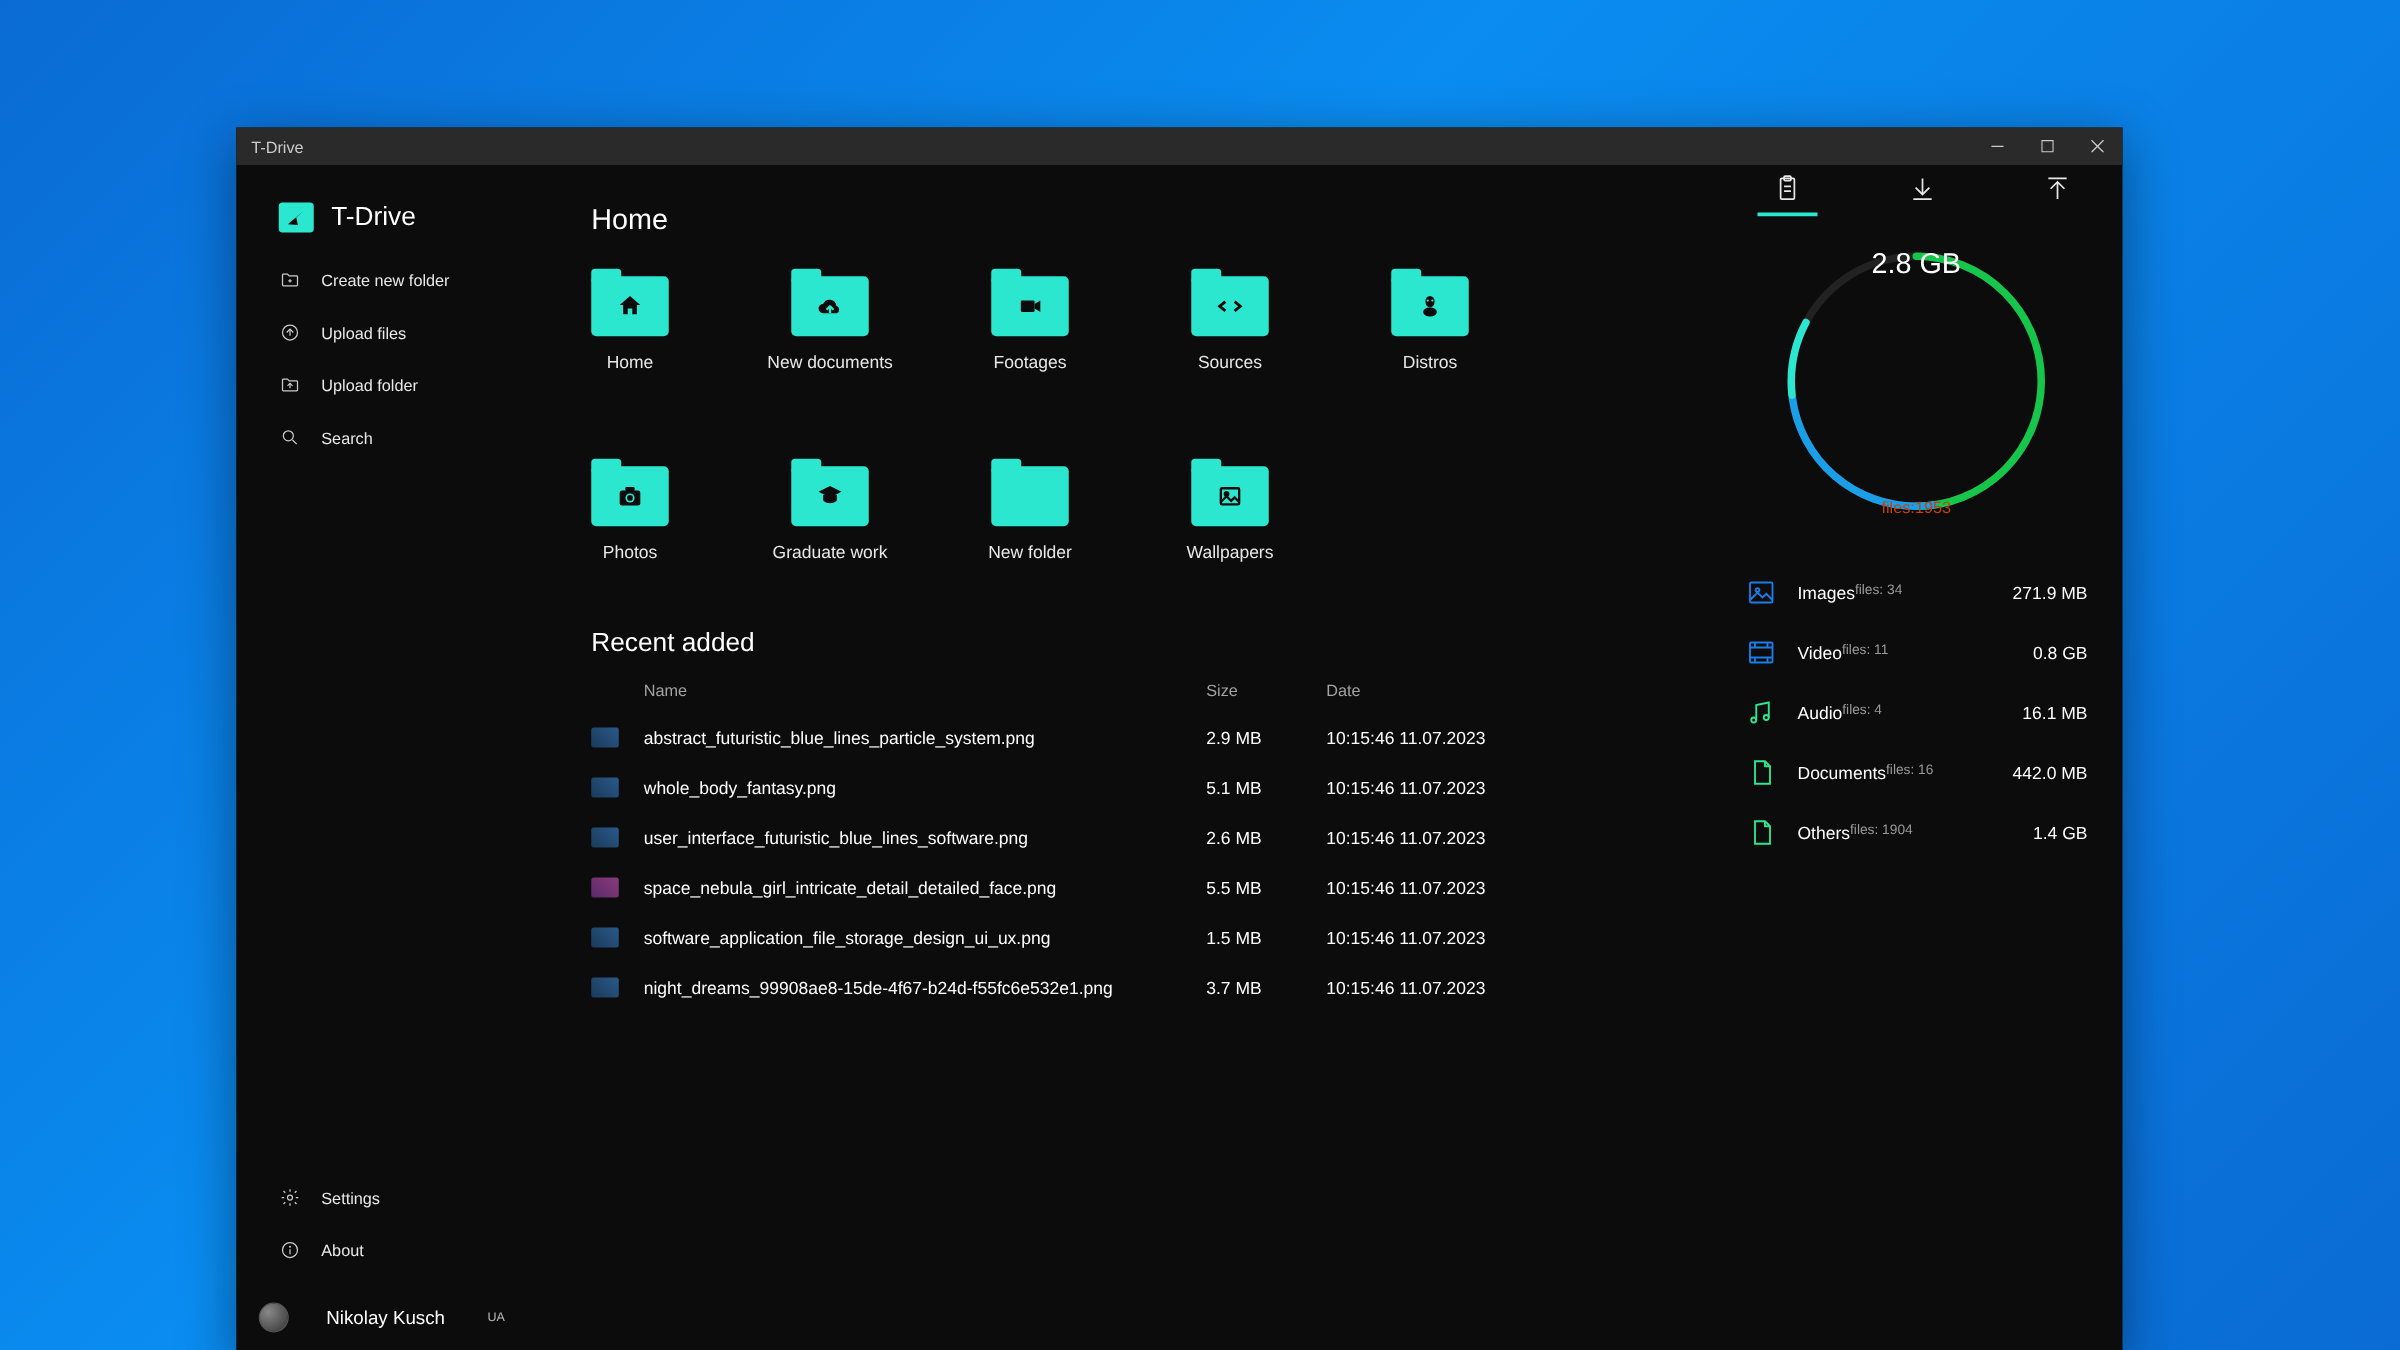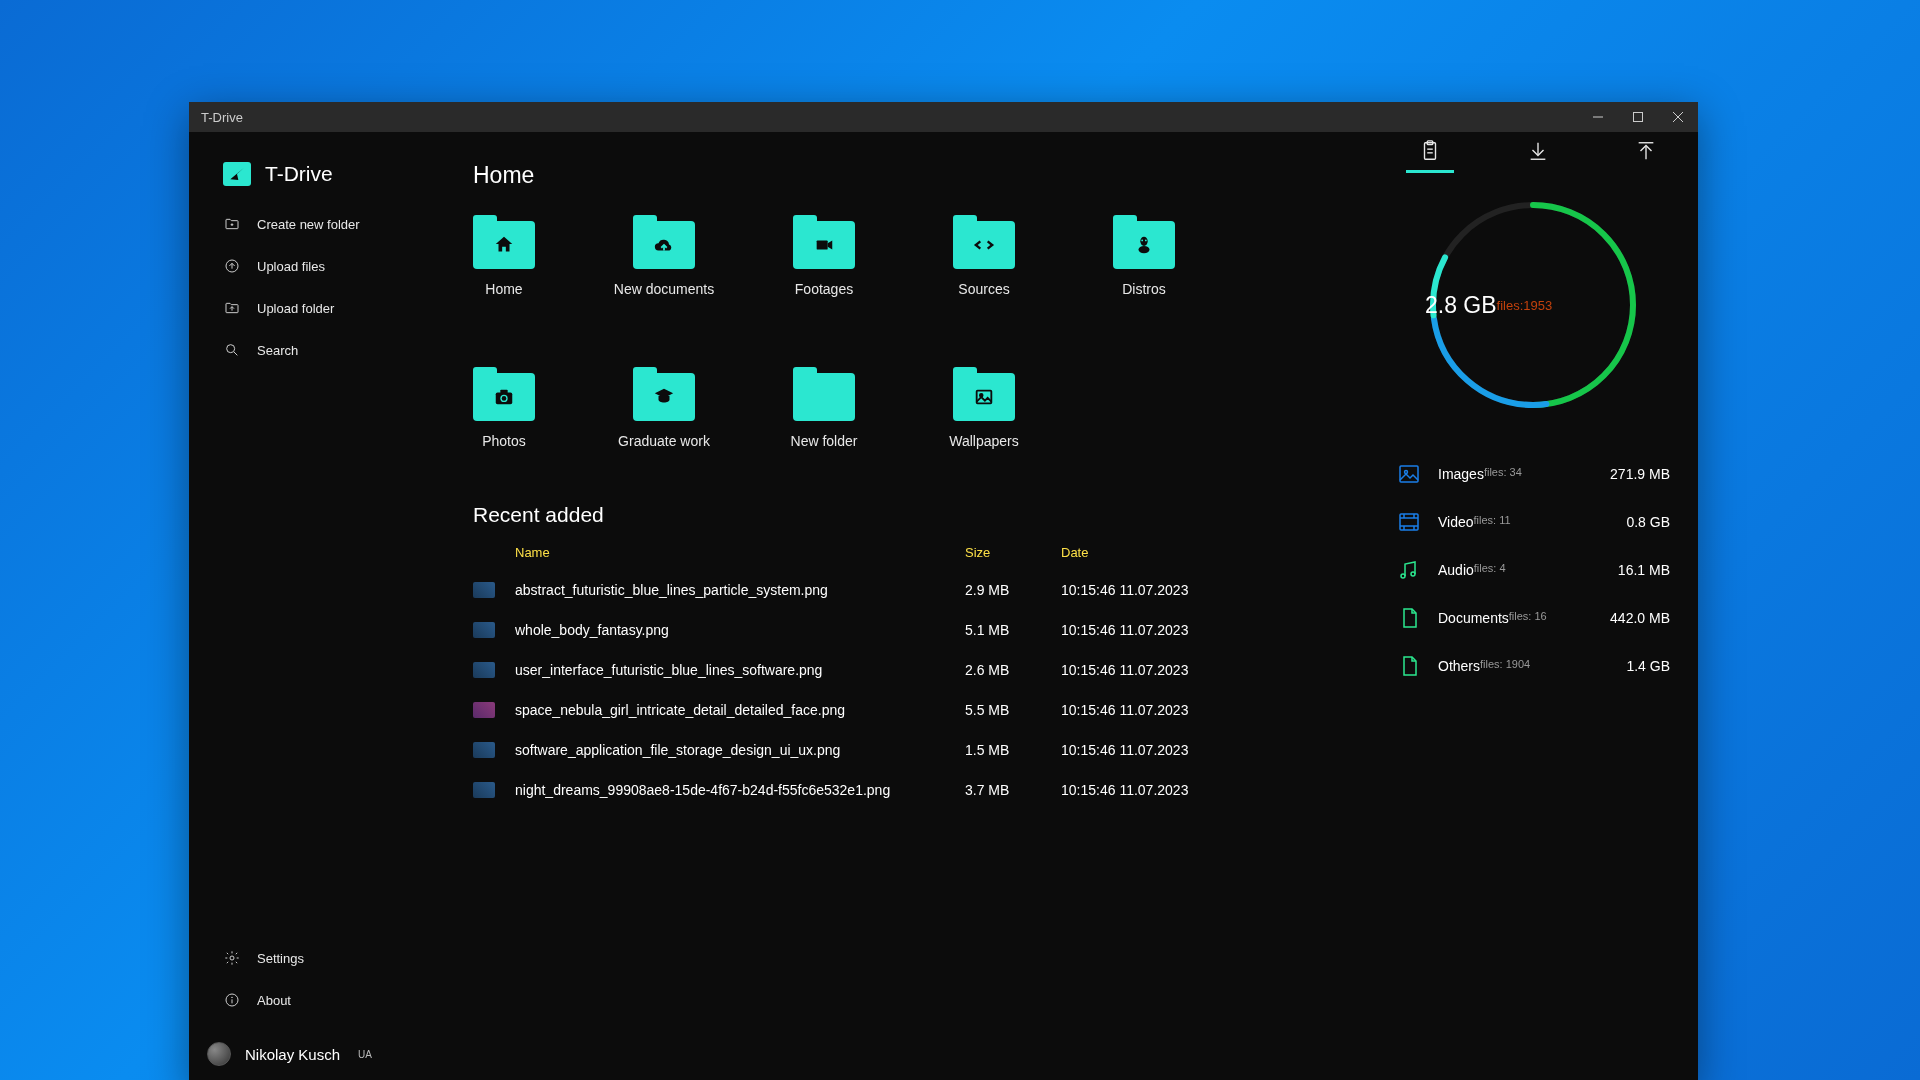--- a/index.html
+++ b/index.html
@@ -71,21 +71,21 @@
 .brand-logo svg { width: 16px; height: 16px; }
 .brand-name { font-size: 21px; font-weight: 400; }
 .side-list { display: flex; flex-direction: column; gap: 26px; margin-left: 8px; }
 .side-item {
   display: flex; align-items: center; gap: 16px;
   font-size: 13px; cursor: pointer; color: #e8e8e8;
 }
 .side-item .icon-box { width: 18px; display:flex; justify-content:center; }
 .bottom-items { margin-top: auto; display: flex; flex-direction: column; gap: 26px; margin-left: 8px; }
 .user-row {
-  display: flex; align-items: center; gap: 14px; margin-top: 34px; margin-left: -8px;
+  display: flex; align-items: center; gap: 30px; margin-top: 34px; margin-left: -8px;
   font-size: 15px;
 }
 .avatar {
   width: 24px; height: 24px; border-radius: 50%;
   background: radial-gradient(circle at 30% 30%, #888, #333);
   border: 1px solid #555;
 }
 .badge-ua { font-size: 10px; margin-left: 4px; color: #bbb; }
 
 
@@ -132,21 +132,21 @@
 .section-title { font-size: 21px; font-weight: 400; margin-top: 54px; margin-bottom: 18px; }
 .table {
   width: 780px;
 }
 .thead, .trow {
   display: grid;
   grid-template-columns: 42px 450px 96px 180px;
   align-items: center;
   font-size: 14px;
 }
-.thead { color: #fde047; margin-bottom: 10px; font-size: 13px; }
+.thead { color: #a3a3a3; margin-bottom: 10px; font-size: 13px; }
 .thead .c-name { padding-left: 0; }
 .trow {
   height: 40px;
   cursor: pointer;
 }
 .thumb {
   width: 22px; height: 16px;
   background: linear-gradient(45deg, #1a3a5a, #2a5a8a);
   border-radius: 2px;
 }
@@ -174,22 +174,22 @@
 .top-icon-wrap svg { width: 22px; height: 22px; stroke: #e8e8e8; fill: none; stroke-width: 1.5; }
 
 .ring-wrap {
   position: relative;
   width: 216px; height: 216px;
   margin: 0 auto 48px;
 }
 .ring-wrap svg { width: 216px; height: 216px; transform: rotate(-90deg); }
 .ring-center {
   position: absolute; inset: 0;
-  display: flex; flex-direction: row;
-  align-items: center; justify-content: flex-start;
+  display: flex; flex-direction: column;
+  align-items: center; justify-content: space-between;
 }
 .ring-size { font-size: 23px; font-weight: 400; }
 .ring-files { font-size: 13px; color: #c2410c; }
 
 .cats { display: flex; flex-direction: column; gap: 22px; }
 .cat-row {
   display: flex; align-items: center; gap: 16px;
 }
 .cat-icon {
   width: 26px; height: 26px;

